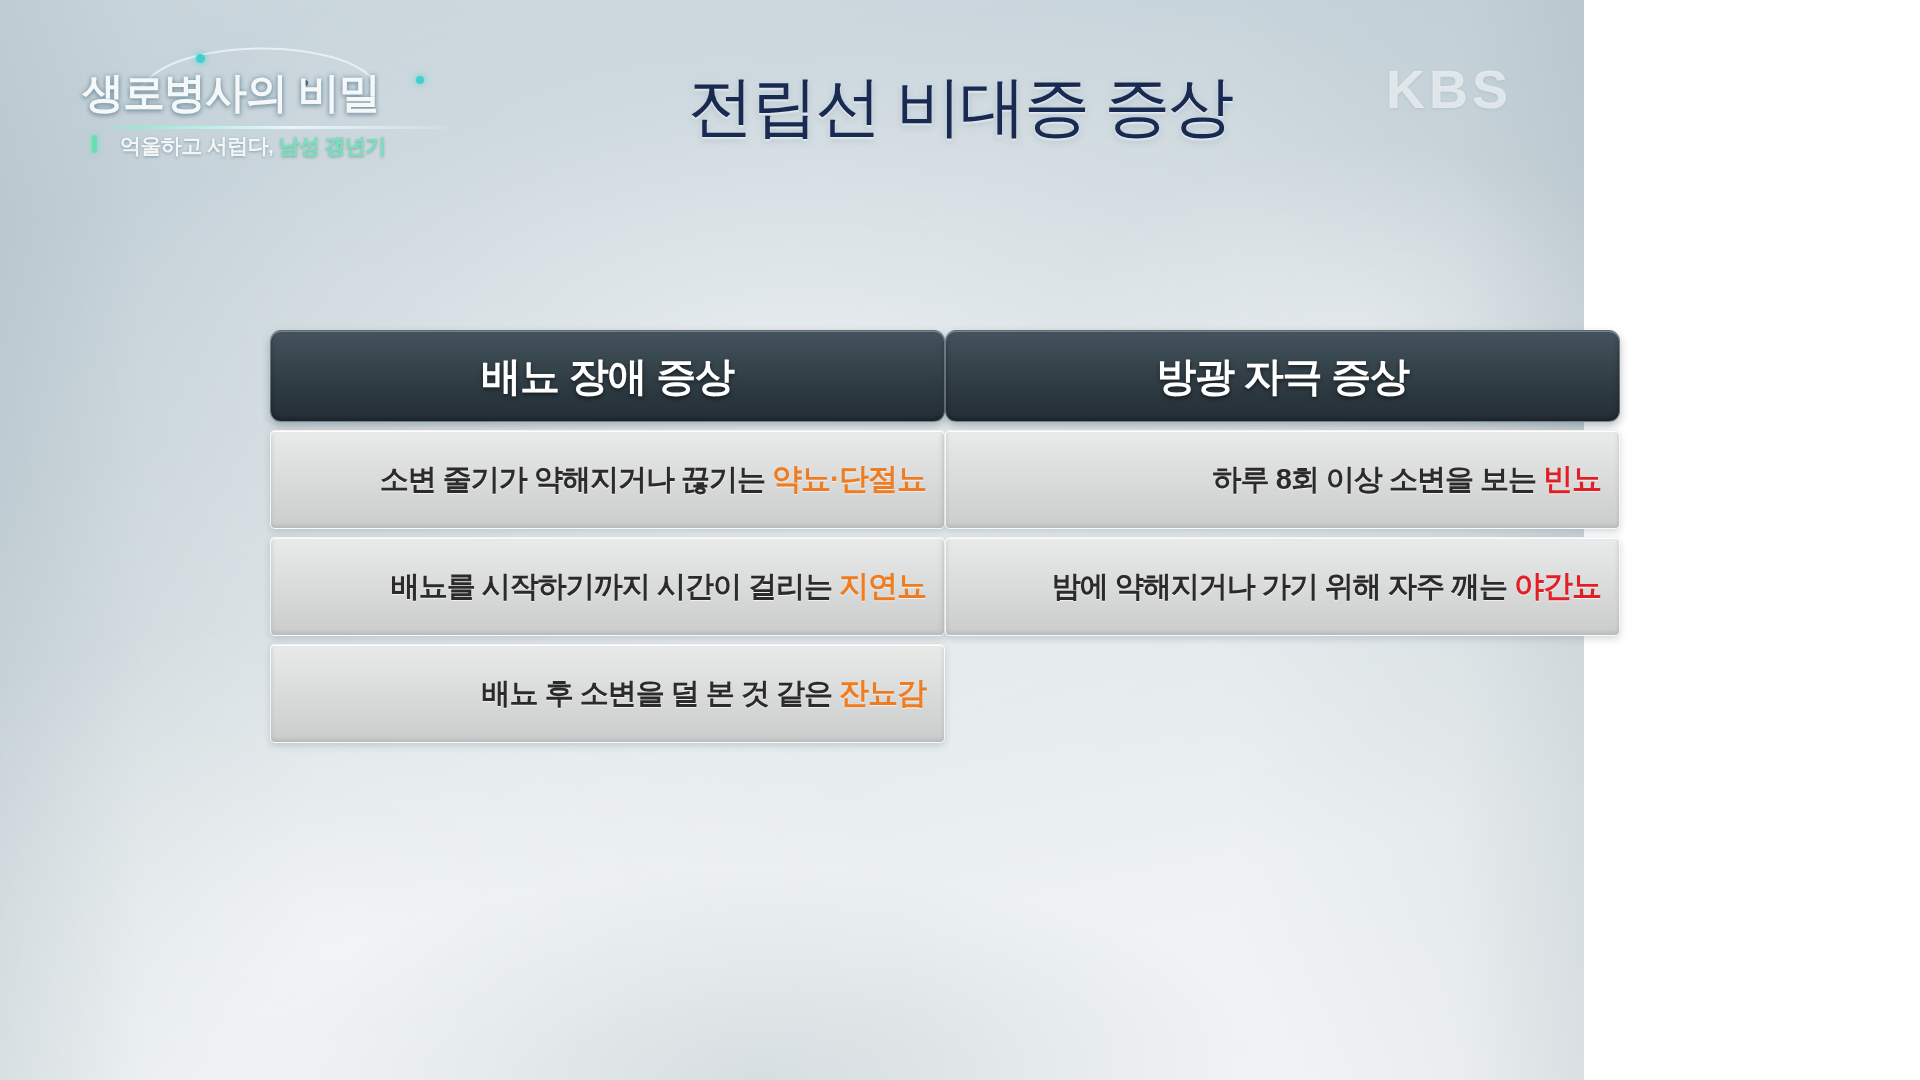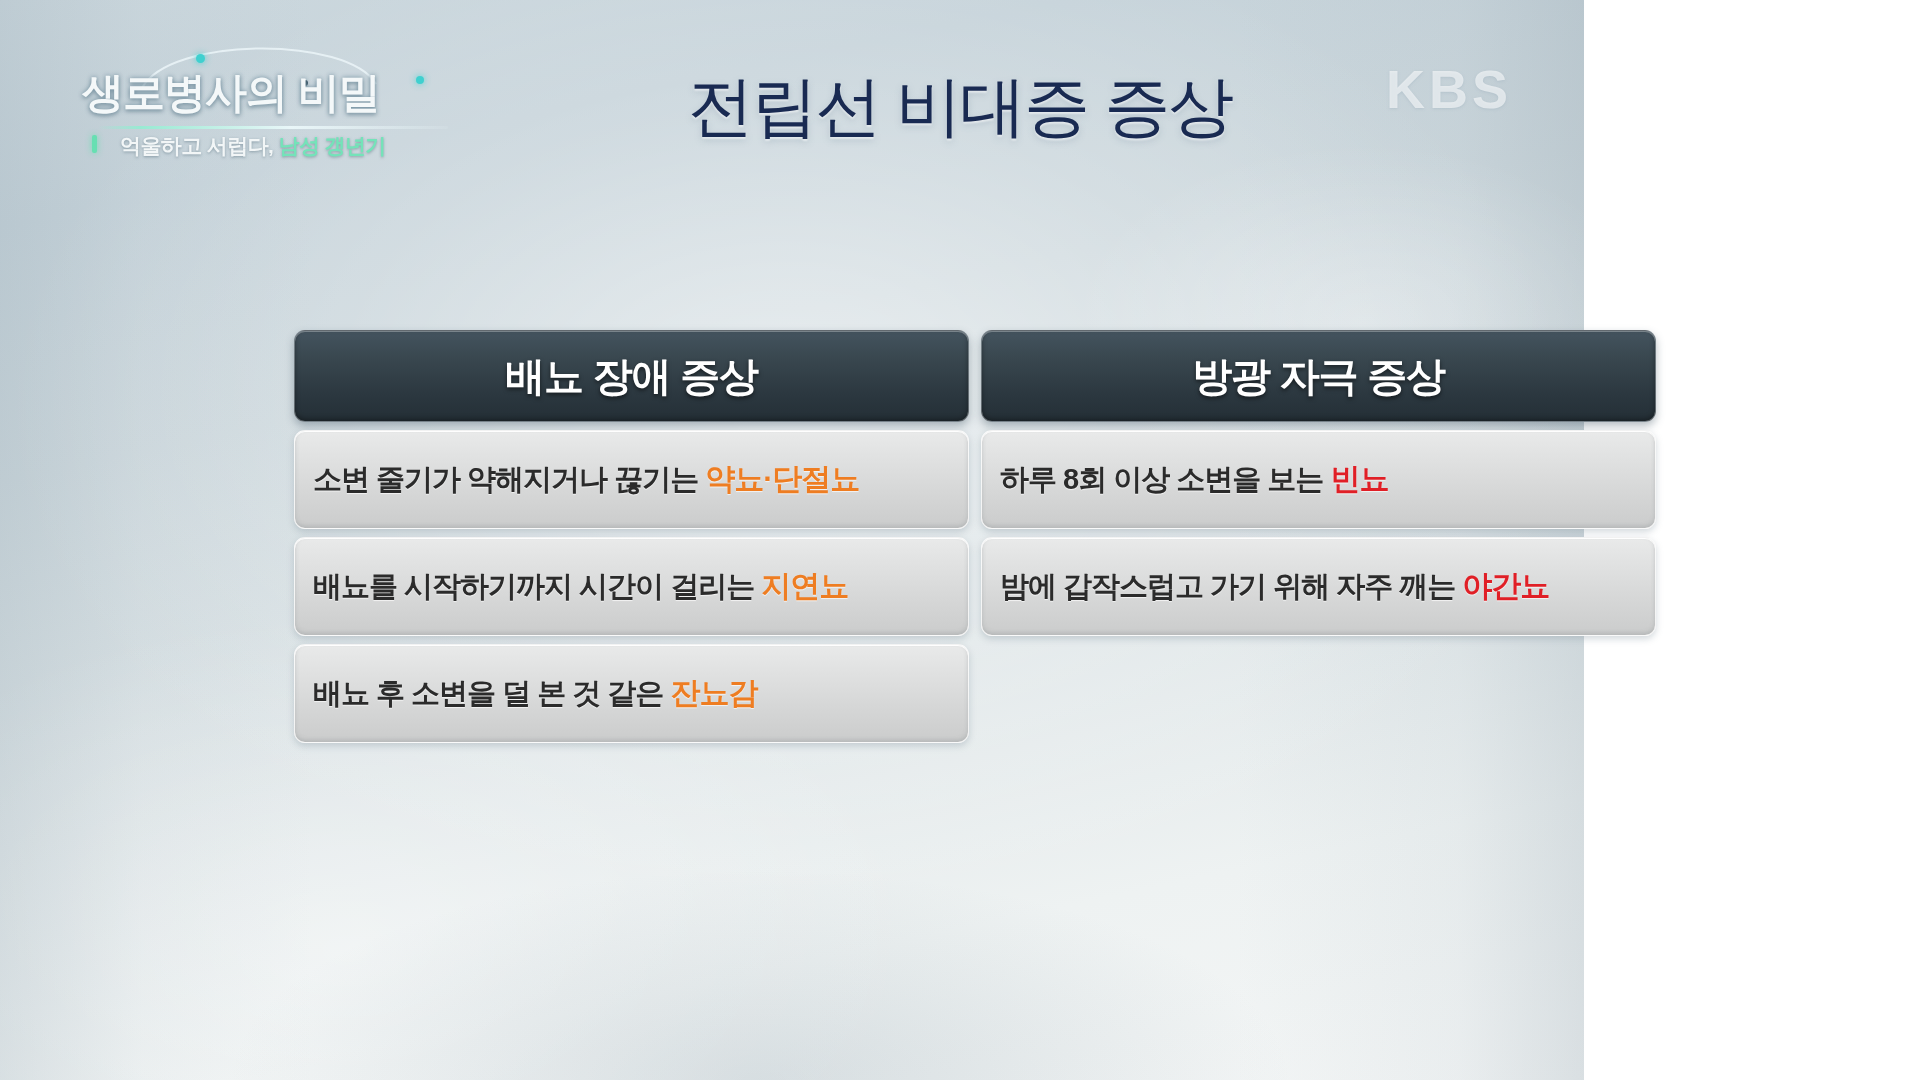--- a/index.html
+++ b/index.html
@@ -93,23 +93,23 @@
   #kbs-watermark {
     position:absolute; right:72px; top:58px;
     font-size:54px; font-weight:bold; letter-spacing:4px;
     color:rgba(255,255,255,0.58);
     text-shadow:0 1px 3px rgba(150,170,182,0.35);
     z-index:5;
   }
 
   
   #symptom-table {
-    position:absolute; left:294px; top:330px;
+    position:absolute; left:270px; top:330px;
     width:1362px;
-    display:flex; gap:12px;
+    display:flex; 
     z-index:4;
   }
   .column { width:675px; display:flex; flex-direction:column; gap:8px; }
 
   .col-header {
     height:92px;
     border-radius:11px;
     background:linear-gradient(180deg,#44545f 0%, #39474f 30%, #2b373f 72%, #242f36 100%);
     border:1px solid rgba(255,255,255,0.28);
     box-shadow:
@@ -120,28 +120,28 @@
   }
   .col-header-text {
     font-size:40px; font-weight:bold; letter-spacing:-1.2px;
     color:#ffffff;
     text-shadow:0 2px 4px rgba(0,0,0,0.55);
     white-space:nowrap;
   }
 
   .row-cell {
     height:99px;
-    border-radius:11px;
+    border-radius:5px;
     background:linear-gradient(180deg,#e9eaea 0%, #e2e3e3 22%, #d6d7d7 62%, #cbcccc 100%);
     border:1px solid rgba(255,255,255,0.75);
     box-shadow:
       inset 0 1px 0 rgba(255,255,255,0.95),
       inset 0 -2px 4px rgba(150,155,158,0.45),
       0 3px 7px rgba(120,140,152,0.33);
-    display:flex; align-items:center; justify-content:flex-start;
+    display:flex; align-items:center; justify-content:flex-end;
     padding:0 18px;
   }
   .row-text {
     font-size:29px; font-weight:600; letter-spacing:-1px;
     color:#2b2b2b;
     white-space:nowrap;
     text-shadow:0 1px 1px rgba(255,255,255,0.7);
   }
   .row-text .kw { font-weight:bold; font-size:30px; }
 </style>
@@ -197,19 +197,19 @@
       <div class="col-header">
         <span class="col-header-text">방광 자극 증상</span>
       </div>
       <div class="row-cell">
         <div class="row-text">
           <span>하루 8회 이상 소변을 보는 </span><span class="kw" style="color: rgb(224, 31, 38);">빈뇨</span>
         </div>
       </div>
       <div class="row-cell">
         <div class="row-text">
-          <span>밤에 갑작스럽고 가기 위해 자주 깨는 </span><span class="kw" style="color: rgb(224, 31, 38); font-family: Liberation Mono, monospace;">야간뇨</span>
+          <span>밤에 약해지거나 가기 위해 자주 깨는 </span><span class="kw" style="color: rgb(224, 31, 38); font-family: Liberation Mono, monospace;">야간뇨</span>
         </div>
       </div>
     </div>
 
   </div>
 </div>
 
 </body></html>

